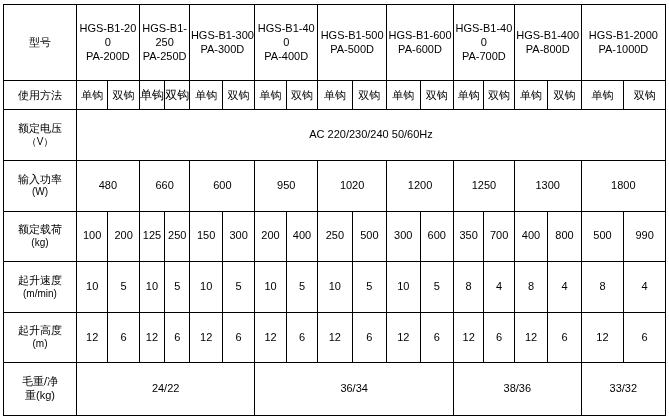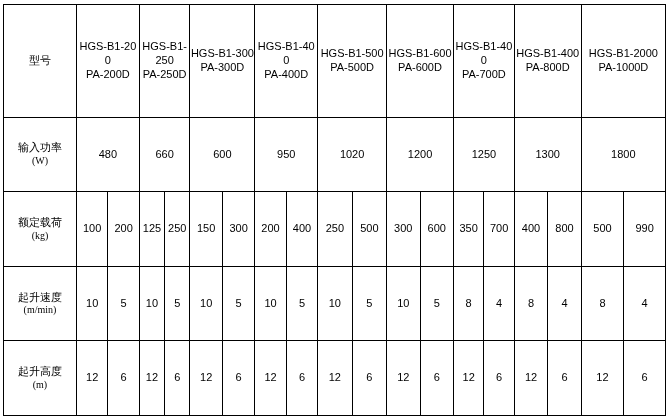--- a/index.html
+++ b/index.html
@@ -29,21 +29,20 @@
     text-align: center;
     vertical-align: middle;
     font-size: 11px;
     line-height: 1.25;
     padding: 1px 0;
     word-break: break-all;
   }
   td.rowlabel {
     font-size: 12px;
     padding: 1px 2px;
-    font-family: Liberation Serif, serif;
   }
   td.model {
     font-size: 11.5px;
     padding: 2px 1px;
     line-height: 1.3;
   }
   td.hook {
     font-size: 12px;
     letter-spacing: 0;
   }
@@ -122,21 +121,49 @@
       <td class="model" colspan="2">
         <span class="lbl-line">HGS-B1-400</span>
         <span class="lbl-line">PA-800D</span>
       </td>
       <td class="model" colspan="2">
         <span class="lbl-line">HGS-B1-2000</span>
         <span class="lbl-line">PA-1000D</span>
       </td>
     </tr>
 
-
+    <tr>
+      <td class="rowlabel">使用方法</td>
+      <td class="hook">单钩</td>
+      <td class="hook">双钩</td>
+      <td class="hook narrow">单钩</td>
+      <td class="hook narrow">双钩</td>
+      <td class="hook">单钩</td>
+      <td class="hook">双钩</td>
+      <td class="hook">单钩</td>
+      <td class="hook">双钩</td>
+      <td class="hook">单钩</td>
+      <td class="hook">双钩</td>
+      <td class="hook">单钩</td>
+      <td class="hook">双钩</td>
+      <td class="hook">单钩</td>
+      <td class="hook">双钩</td>
+      <td class="hook">单钩</td>
+      <td class="hook">双钩</td>
+      <td class="hook">单钩</td>
+      <td class="hook">双钩</td>
+    </tr>
+
+    <tr>
+      <td class="rowlabel">
+        <span class="lbl-line">额定电压</span>
+        <span class="lbl-line sub">（V）</span>
+      </td>
+      <td class="volt" colspan="18">AC  220/230/240      50/60Hz</td>
+    </tr>
 
     <tr>
       <td class="rowlabel">
         <span class="lbl-line">输入功率</span>
         <span class="lbl-line sub">(W)</span>
       </td>
       <td colspan="2">480</td>
       <td colspan="2">660</td>
       <td colspan="2">600</td>
       <td colspan="2">950</td>
@@ -217,16 +244,26 @@
       <td>12</td>
       <td>6</td>
       <td>12</td>
       <td>6</td>
       <td>12</td>
       <td>6</td>
     </tr>
 
 
 
+    <tr>
+      <td class="rowlabel">
+        <span class="lbl-line">毛重/净</span>
+        <span class="lbl-line">重(kg)</span>
+      </td>
+      <td colspan="6">24/22</td>
+      <td colspan="6">36/34</td>
+      <td colspan="4">38/36</td>
+      <td colspan="2">33/32</td>
+    </tr>
 
   </tbody>
     </table>
 </div>
 
 </body></html>

